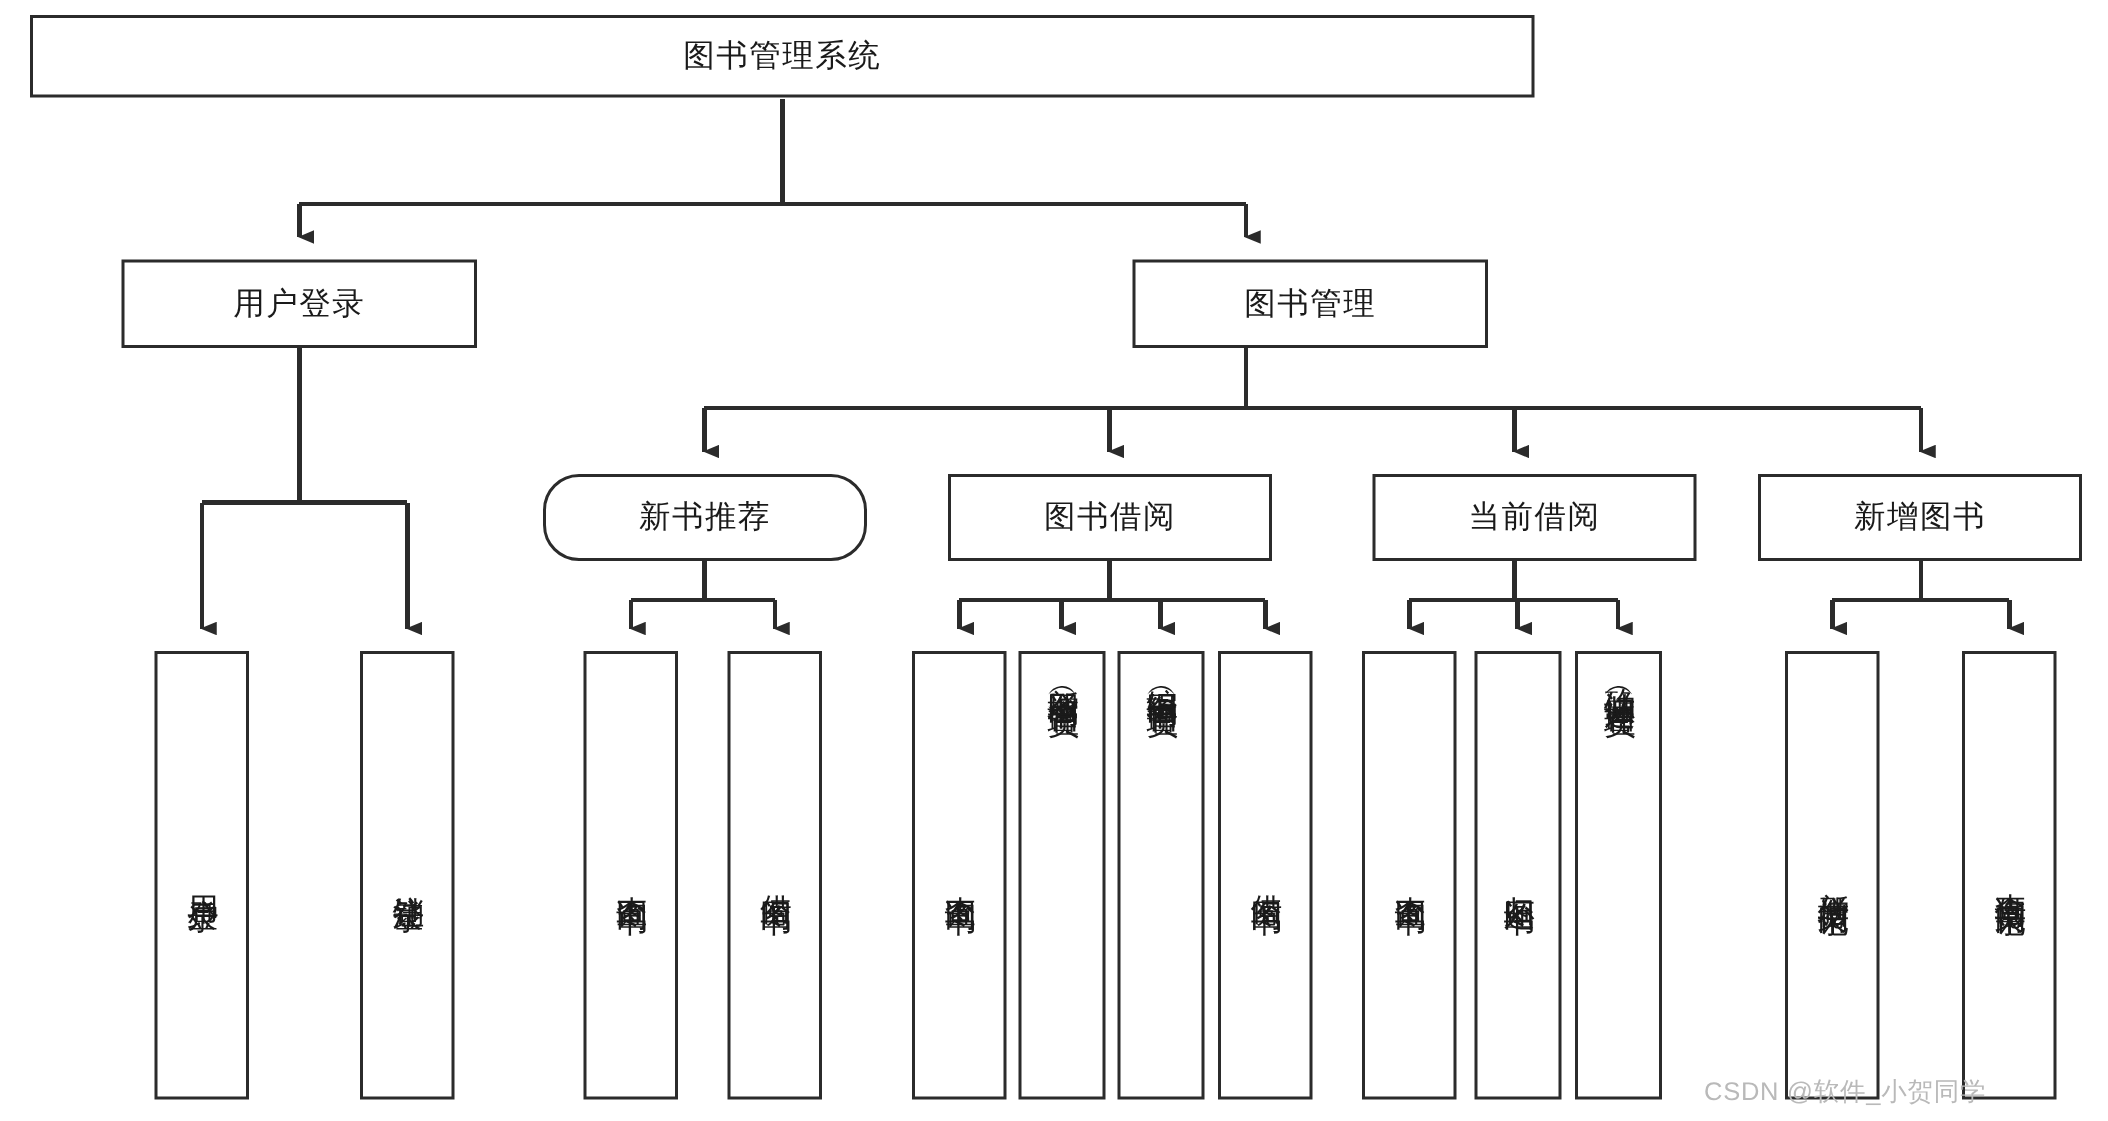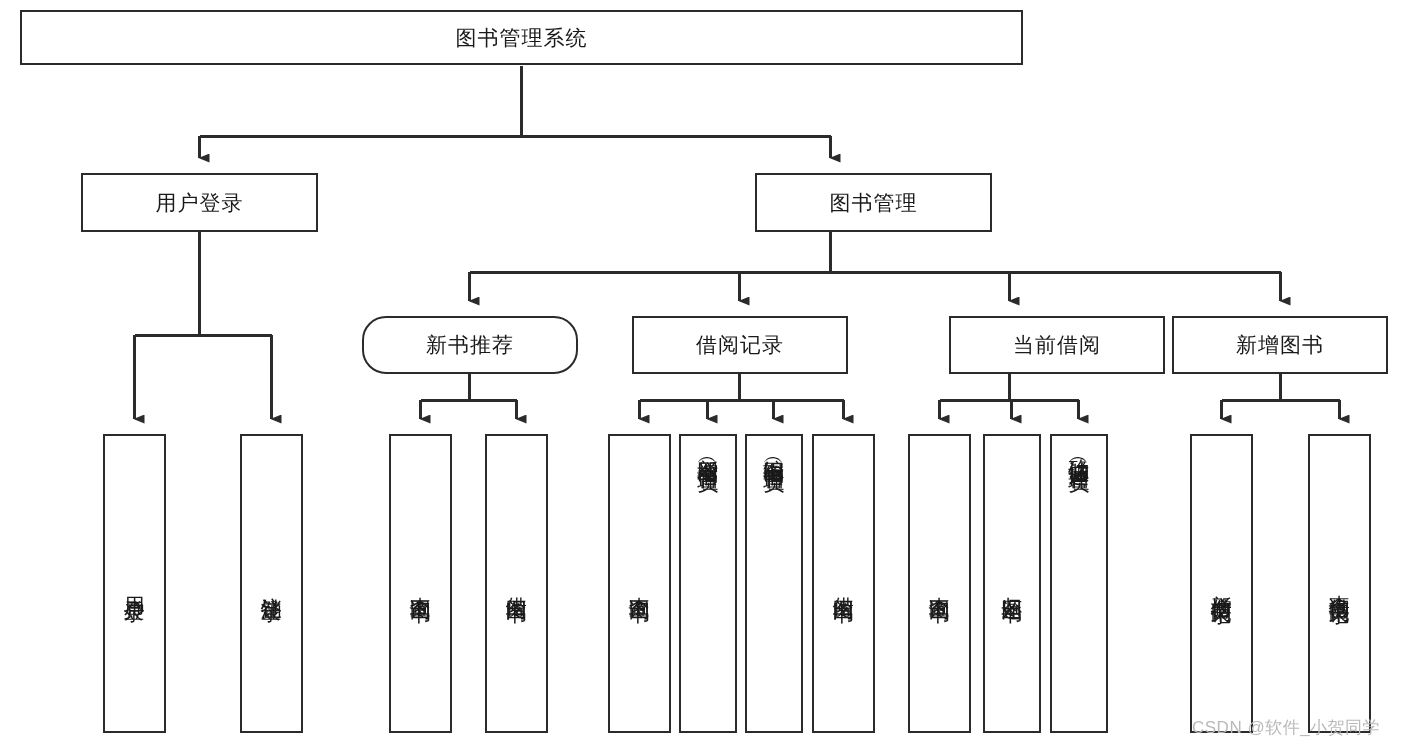--- a/index.html
+++ b/index.html
@@ -134,23 +134,23 @@
     <span class="label">用户登录</span>
   </div>
   <div class="node h" style="left:711px; top:173px; width:237px; height:59px;margin-left:44px;">
     <span class="label">图书管理</span>
   </div>
 
   <div class="node h" style="left:362px; top:316px; width:216px; height:58px;border-radius:24px;">
     <span class="label">新书推荐</span>
   </div>
   <div class="node h" style="left:632px; top:316px; width:216px; height:58px;">
-    <span class="label">借阅记录</span>
-  </div>
-  <div class="node h" style="left:949px; top:316px; width:216px; height:58px;">
+    <span class="label">图书借阅</span>
+  </div>
+  <div class="node h" style="left:915px; top:316px; width:216px; height:58px;">
     <span class="label">当前借阅</span>
   </div>
   <div class="node h" style="left:1172px; top:316px; width:216px; height:58px;">
     <span class="label">新增图书</span>
   </div>
 
   <div class="node v mid" style="left:103px; top:434px; width:63px; height:299px;">
     <span class="label">用户登录</span>
   </div>
   <div class="node v mid" style="left:240px; top:434px; width:63px; height:299px;">
@@ -187,15 +187,15 @@
     <span class="label">确认归还（管理员）</span>
   </div>
 
   <div class="node v mid" style="left:1190px; top:434px; width:63px; height:299px;">
     <span class="label">新增借阅记录</span>
   </div>
   <div class="node v mid" style="left:1308px; top:434px; width:63px; height:299px;">
     <span class="label">查询借阅记录</span>
   </div>
 
-  <div class="watermark" style="left:1192px; top:716px;">CSDN @软件_小贺同学</div>
+  <div class="watermark" style="left:1136px; top:716px;">CSDN @软件_小贺同学</div>
 
 </div>
 
 </body></html>

